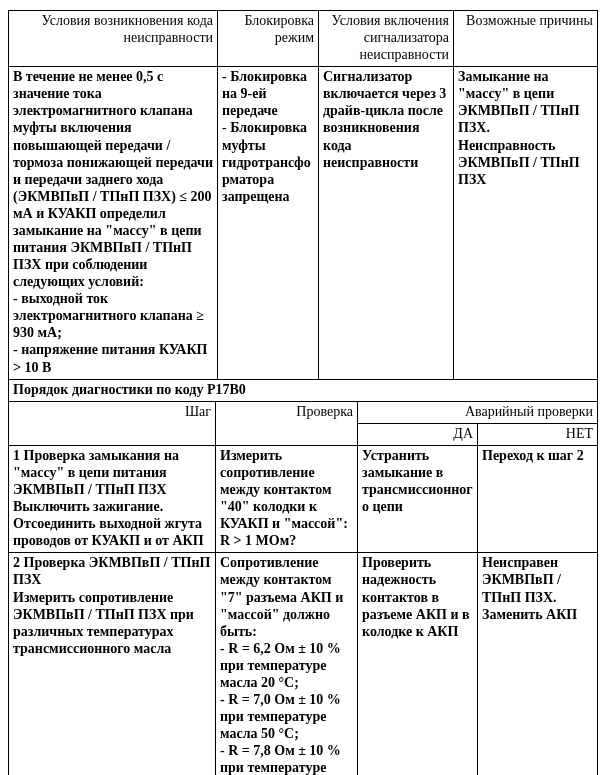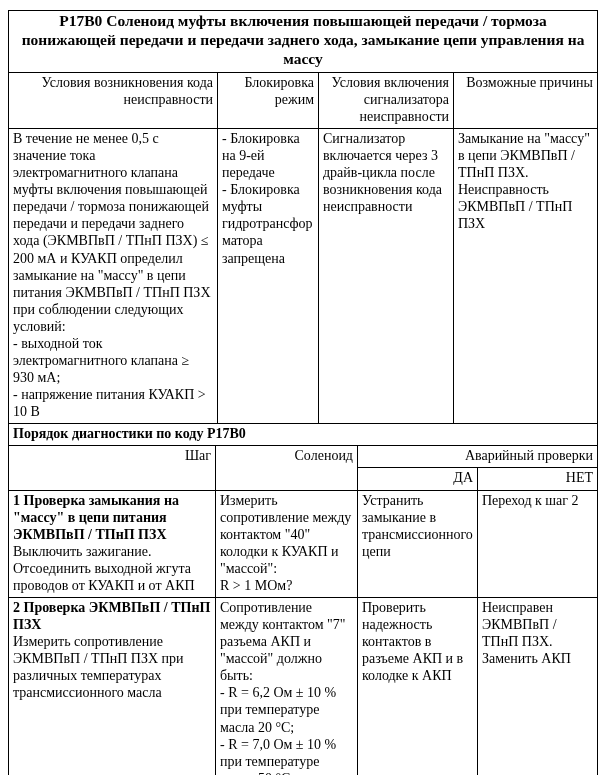--- a/index.html
+++ b/index.html
@@ -43,39 +43,36 @@
   .hdr-cell {
     text-align: right;
     vertical-align: top;
     padding-top: 2px;
   }
   .section-cell {
     text-align: left;
     font-weight: bold;
     padding: 2px 6px;
   }
-  .pre { white-space: pre-line; }
+  .pre { white-space: pre-line; font-weight: bold; }
   .step-title { font-weight: bold; }
 </style>
 </head>
 <body>
 
 <div class="page">
 
   <table class="doc">
     <colgroup>
       <col style="width:209px">
       <col style="width:101px">
       <col style="width:135px">
       <col style="width:144px">
     </colgroup>
     <tbody>
-      <tr>
-        <td colspan="4" class="title-cell">P17B0 Соленоид муфты включения повышающей передачи / тормоза понижающей передачи и передачи заднего хода, замыкание цепи управления на массу</td>
-      </tr>
       <tr>
         <td class="hdr-cell">Условия возникновения кода неисправности</td>
         <td class="hdr-cell">Блокировка режим</td>
         <td class="hdr-cell">Условия включения сигнализатора неисправности</td>
         <td class="hdr-cell">Возможные причины</td>
       </tr>
       <tr>
         <td class="pre">В течение не менее 0,5 с значение тока электромагнитного клапана муфты включения повышающей передачи / тормоза понижающей передачи и передачи заднего хода (ЭКМВПвП / ТПнП ПЗХ) ≤ 200 мА и КУАКП определил замыкание на "массу" в цепи питания ЭКМВПвП / ТПнП ПЗХ при соблюдении следующих условий:
 - выходной ток электромагнитного клапана ≥ 930 мА;
 - напряжение питания КУАКП &gt; 10 В</td>
@@ -94,21 +91,21 @@
       <col style="width:142px">
       <col style="width:120px">
       <col style="width:120px">
     </colgroup>
     <tbody>
       <tr>
         <td colspan="4" class="section-cell">Порядок диагностики по коду P17B0</td>
       </tr>
       <tr>
         <td rowspan="2" class="hdr-cell">Шаг</td>
-        <td rowspan="2" class="hdr-cell">Соленоид</td>
+        <td rowspan="2" class="hdr-cell">Проверка</td>
         <td colspan="2" class="hdr-cell">Аварийный проверки</td>
       </tr>
       <tr>
         <td class="hdr-cell">ДА</td>
         <td class="hdr-cell">НЕТ</td>
       </tr>
       <tr>
         <td>
           <div class="step-title">1 Проверка замыкания на "массу" в цепи питания ЭКМВПвП / ТПнП ПЗХ</div>
           <div class="pre">Выключить зажигание. Отсоединить выходной жгута проводов от КУАКП и от АКП</div>

